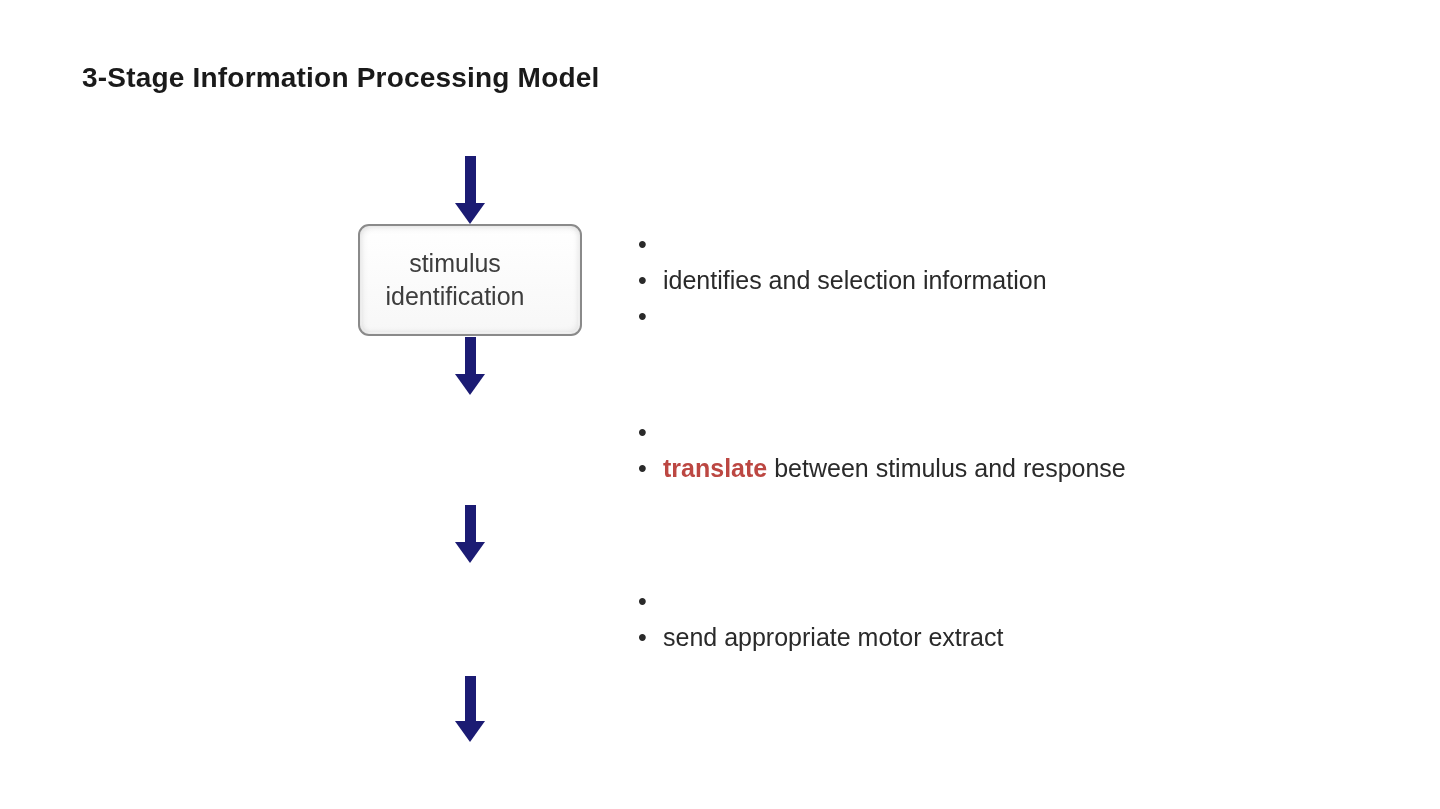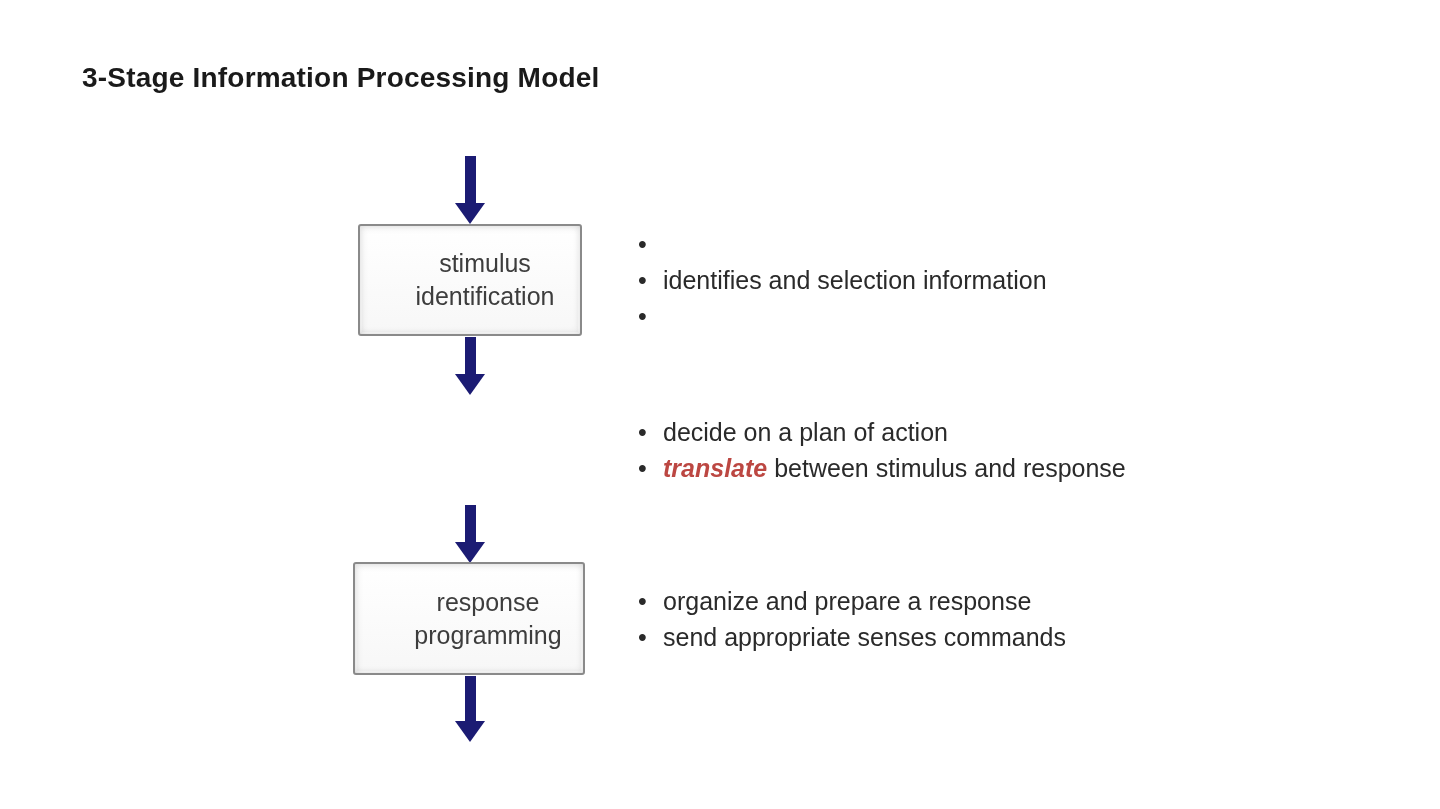--- a/index.html
+++ b/index.html
@@ -46,28 +46,28 @@
   .a1 { left: 455px; top: 156px; height: 68px; }
   .a2 { left: 455px; top: 337px; height: 58px; }
   .a3 { left: 455px; top: 505px; height: 58px; }
   .a4 { left: 455px; top: 676px; height: 66px; }
 
   
   .stage-box {
     position: absolute;
     box-sizing: border-box;
     border: 2px solid var(--box-border, #8a8a8a);
-    border-radius: 3px;
+    border-radius: 11px;
     background: linear-gradient(180deg, #ffffff 0%, #f7f7f7 100%);
     box-shadow: inset 2px 2px 6px rgba(0,0,0,0.10),
                 inset -2px -2px 6px rgba(0,0,0,0.08),
                 inset 0 0 0 2px rgba(255,255,255,0.9);
     display: flex;
     align-items: center;
-    justify-content: flex-end;
+    justify-content: flex-start;
     text-align: center;
   }
   .box1 { left: 358px; top: 224px; width: 224px; height: 112px; }
   .box2 { left: 352px; top: 394px; width: 234px; height: 111px; }
   .box3 { left: 353px; top: 562px; width: 232px; height: 113px; }
   .stage-label {
     font-size: 25px;
     line-height: 33px;
     color: #3d3d3d;
     max-width: 190px;
@@ -88,21 +88,20 @@
     font-size: 25px;
     line-height: 36px;
     white-space: nowrap;
   }
   .bullet-line .dot {
     width: 25px;
     flex: 0 0 auto;
   }
   .em-red {
     color: var(--emphasis-red, #bc4742);
-    font-style: italic;
     font-weight: bold;
   }
 </style>
 </head>
 <body>
 
 <div class="canvas">
 
   <h1 class="title">3-Stage Information Processing Model</h1>
 
@@ -119,23 +118,20 @@
     <div class="shaft"></div>
     <div class="head"></div>
   </div>
 
 
   <div class="arrow a3">
     <div class="shaft"></div>
     <div class="head"></div>
   </div>
 
-  <div class="stage-box box3">
-    <span class="stage-label">response programming</span>
-  </div>
 
   <div class="arrow a4">
     <div class="shaft"></div>
     <div class="head"></div>
   </div>
 
   <div class="bullets list1">
       <div class="bullet-line">
         <span class="dot">•</span>
       </div>
@@ -143,31 +139,29 @@
         <span class="dot">•</span>
         <span class="bullet-text"><span>identifies and selection information</span></span>
       </div>
       <div class="bullet-line">
         <span class="dot">•</span>
       </div>
     </div>
   <div class="bullets list2">
       <div class="bullet-line">
         <span class="dot">•</span>
-        <span class="bullet-text"><span>decide on a plan of action</span></span>
       </div>
       <div class="bullet-line">
         <span class="dot">•</span>
         <span class="bullet-text"><span class="em-red">translate</span><span> between stimulus and response</span></span>
       </div>
     </div>
   <div class="bullets list3">
       <div class="bullet-line">
         <span class="dot">•</span>
-        <span class="bullet-text"><span>organize and prepare a response</span></span>
       </div>
       <div class="bullet-line">
         <span class="dot">•</span>
-        <span class="bullet-text"><span>send appropriate senses commands</span></span>
+        <span class="bullet-text"><span>send appropriate motor extract</span></span>
       </div>
     </div>
 
 </div>
 
 </body></html>

